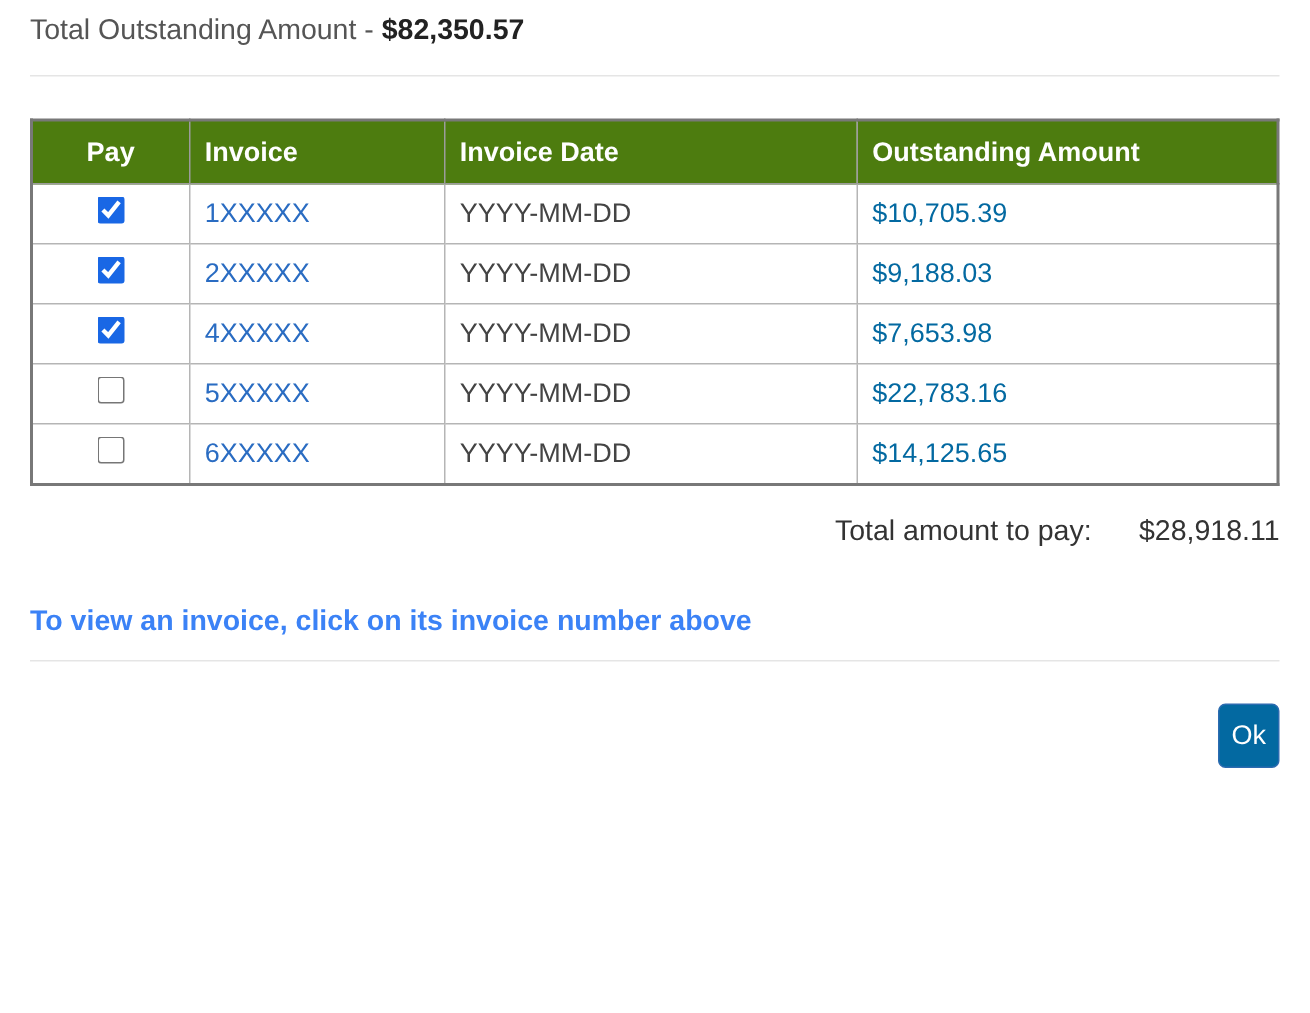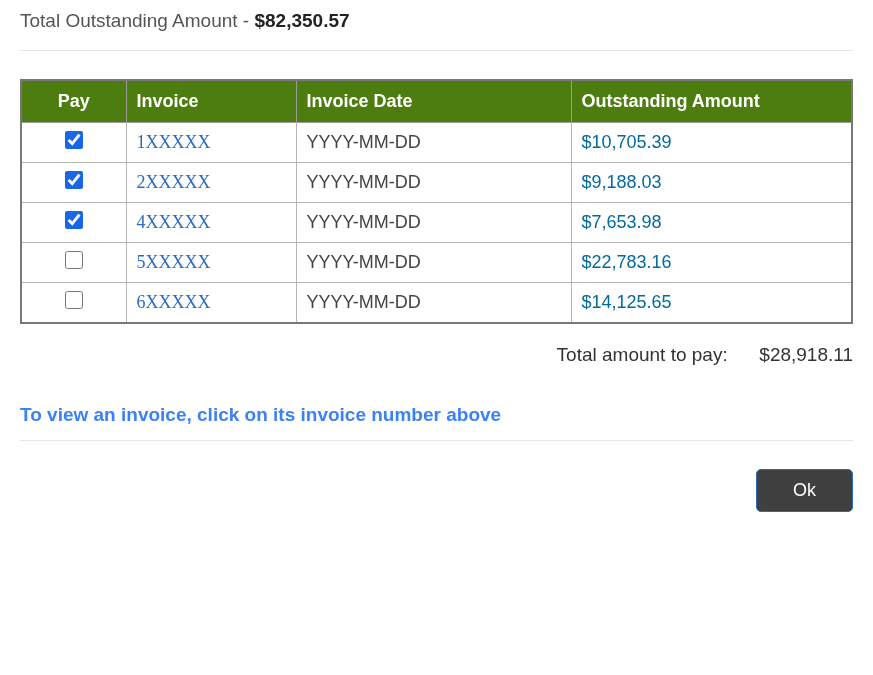--- a/index.html
+++ b/index.html
@@ -38,21 +38,21 @@
     thead th.inv-col { width: 170px; }
     thead th.date-col { width: 275px; }
     tbody td {
       border: 1px solid #b5b5b5;
       padding: 8px 10px;
       vertical-align: middle;
       color: #444;
     }
     tbody td.pay-cell { text-align: center; }
     tbody td.inv-cell { }
-    tbody td.inv-cell a { color: #2a6cc2; text-decoration: none; font-family: Liberation Serif, serif; }
+    tbody td.inv-cell a { color: #2a6cc2; text-decoration: none; }
     tbody td.amt-cell { text-align: left; color: #0369a1; }
     input[type="checkbox"] {
       width: 18px;
       height: 18px;
       accent-color: #1967e5;
     }
     .total-row {
       text-align: right;
       margin-top: 20px;
       font-size: 19px;
@@ -65,25 +65,25 @@
       font-size: 19px;
       color: #3b82f6;
     }
     hr.sep2 {
       border: none;
       border-top: 1px solid #e5e5e5;
       margin: 14px 0 28px 0;
     }
     .actions { text-align: right; }
     .btn-ok {
-      background: #404040;
+      background: #0369a1;
       color: #fff;
       border: 1px solid #2c6bb0;
       border-radius: 5px;
-      padding: 10px 36px;
+      padding: 10px 8px;
       font-size: 18px;
       cursor: pointer;
     }
   </style>
 </head>
 <body>
 
 <div class="outstanding">
   <span>Total Outstanding Amount - </span><b>$82,350.57</b>
 </div>

